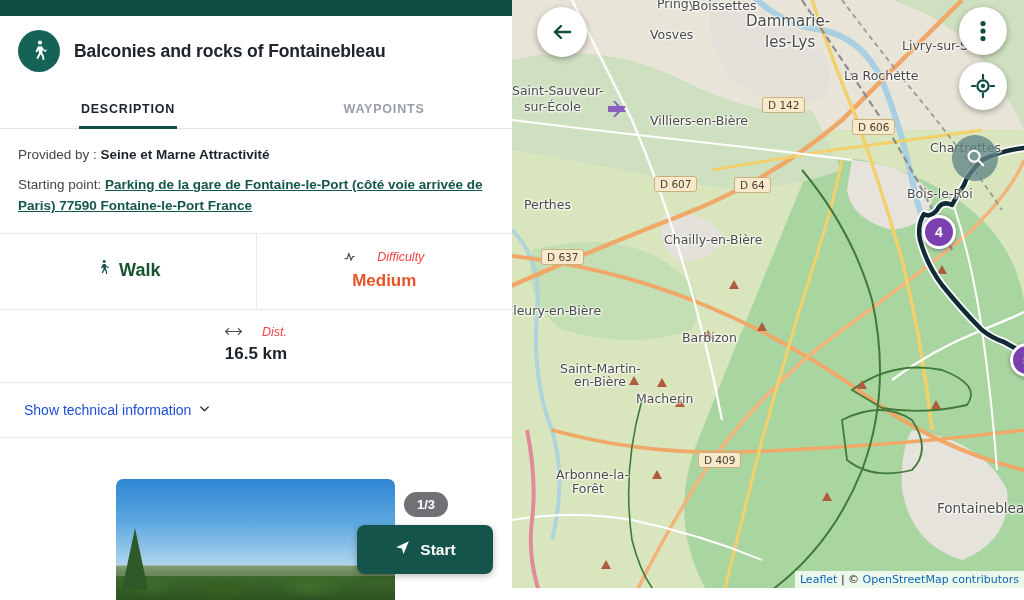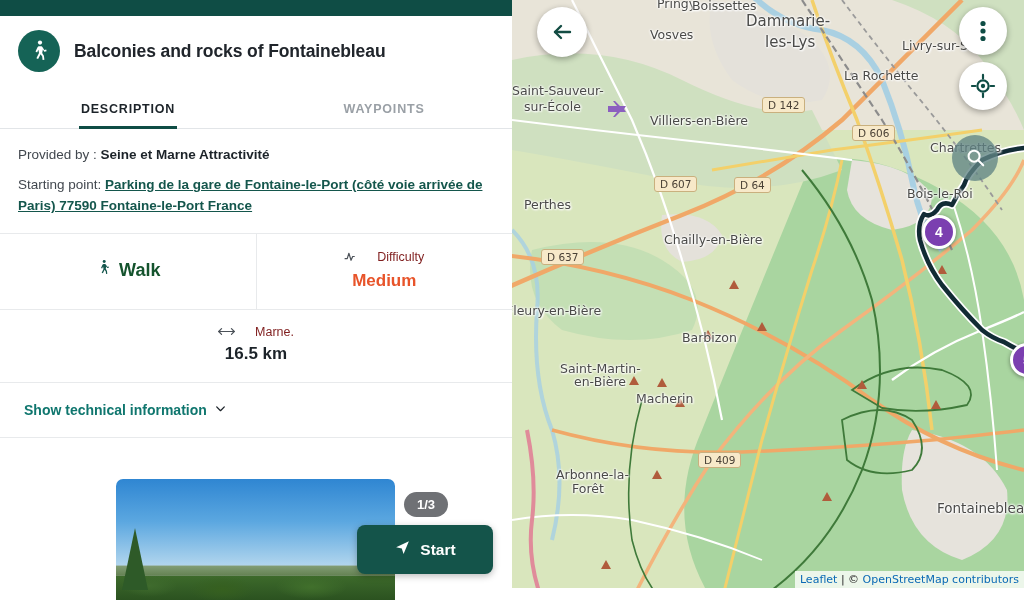--- a/index.html
+++ b/index.html
@@ -71,38 +71,39 @@
   .statgrid { border-bottom: 1px solid #e8eaec; }
   .statrow { display: flex; }
   .statrow + .statrow { border-top: 1px solid #e8eaec; }
   .statcell {
     flex: 1; padding: 16px 10px 18px 10px;
     display: flex; flex-direction: column; align-items: center; justify-content: center;
     text-align: center;
   }
   .statcell + .statcell { border-left: 1px solid #e8eaec; }
   .stat-label {
-    font-size: 12.5px; color: #7f1d1d;
+    font-size: 12.5px; color: #ef4444;
     display: flex; align-items: center; gap: 20px;
     line-height: 1.1;
+    font-style: italic;
   }
   .stat-value { font-size: 17px; font-weight: bold; color: #1c2329; margin-top: 4px; }
   .stat-value.warn { color: #e8542a; }
   .stat-inline {
     display: flex; align-items: center; gap: 7px;
     font-size: 18px; font-weight: bold; color: #14532d;
   }
 
   .tech {
     padding: 18px 24px;
     border-bottom: 1px solid #e8eaec;
     display: flex; align-items: center; gap: 7px;
     cursor: pointer;
   }
-  .tech-label { font-size: 14px; font-weight: bold; color: #0f766e; }
+  .tech-label { font-size: 14px; font-weight: normal; color: #1d4ed8; }
 
   .gallery { position: relative; padding-top: 7px; height: 120px; }
   .photo {
     position: absolute; left: 116px; top: 479px;
     width: 279px; height: 121px;
     border-radius: 7px 7px 0 0;
     overflow: hidden;
   }
   .photo .sky {
     position: absolute; inset: 0;
@@ -259,21 +260,21 @@
       <div class="statrow">
         <div class="statcell">
           <div class="stat-label">
             <span>
               <svg width="17" height="11" viewBox="0 0 24 12" fill="none" stroke="#4b5158" stroke-width="1.7" stroke-linecap="round" stroke-linejoin="round">
                 <path d="M1 6 H23"></path>
                   <path d="M5 2 L1 6 L5 10"></path>
                   <path d="M19 2 L23 6 L19 10"></path>
               </svg>
             </span>
-            <span>Marne.</span>
+            <span>Dist.</span>
           </div>
           <div class="stat-value">16.5 km</div>
         </div>
       </div>
     </div>
 
     <div class="tech">
       <span class="tech-label">Show technical information</span>
       <span>
         <svg width="13" height="13" viewBox="0 0 24 24" fill="none" stroke="#1c2329" stroke-width="2.4" stroke-linecap="round" stroke-linejoin="round">
@@ -387,21 +388,21 @@
         <div class="map-label" style="left: 170px; top: 330px; font-size: 12.5px;">Barbizon</div>
         <div class="map-label" style="left: 48px; top: 361px; font-size: 12.5px;">Saint-Martin-</div>
         <div class="map-label" style="left: 62px; top: 374px; font-size: 12.5px;">en-Bière</div>
         <div class="map-label" style="left: 104px; top: 391px; font-size: 12.5px; padding-left: 20px;">Macherin</div>
         <div class="map-label" style="left: 44px; top: 467px; font-size: 12.5px;">Arbonne-la-</div>
         <div class="map-label" style="left: 60px; top: 481px; font-size: 12.5px;">Forêt</div>
         <div class="map-label" style="left: 425px; top: 500px; font-size: 13.5px;">Fontainebleau</div>
       </div>
     <div id="map-shields">
         <div class="shield" style="left: 250px; top: 97px;">D 142</div>
-        <div class="shield" style="left: 340px; top: 125px;">D 606</div>
+        <div class="shield" style="left: 340px; top: 119px;">D 606</div>
         <div class="shield" style="left: 142px; top: 176px;">D 607</div>
         <div class="shield" style="left: 222px; top: 177px;">D 64</div>
         <div class="shield" style="left: 29px; top: 249px;">D 637</div>
         <div class="shield" style="left: 186px; top: 452px;">D 409</div>
       </div>
 
     <div id="map-waypoints">
         <div class="wp" style="left: 410px; top: 215px;">4</div>
         <div class="wp" style="left: 498px; top: 343px;">5</div>
       </div>

